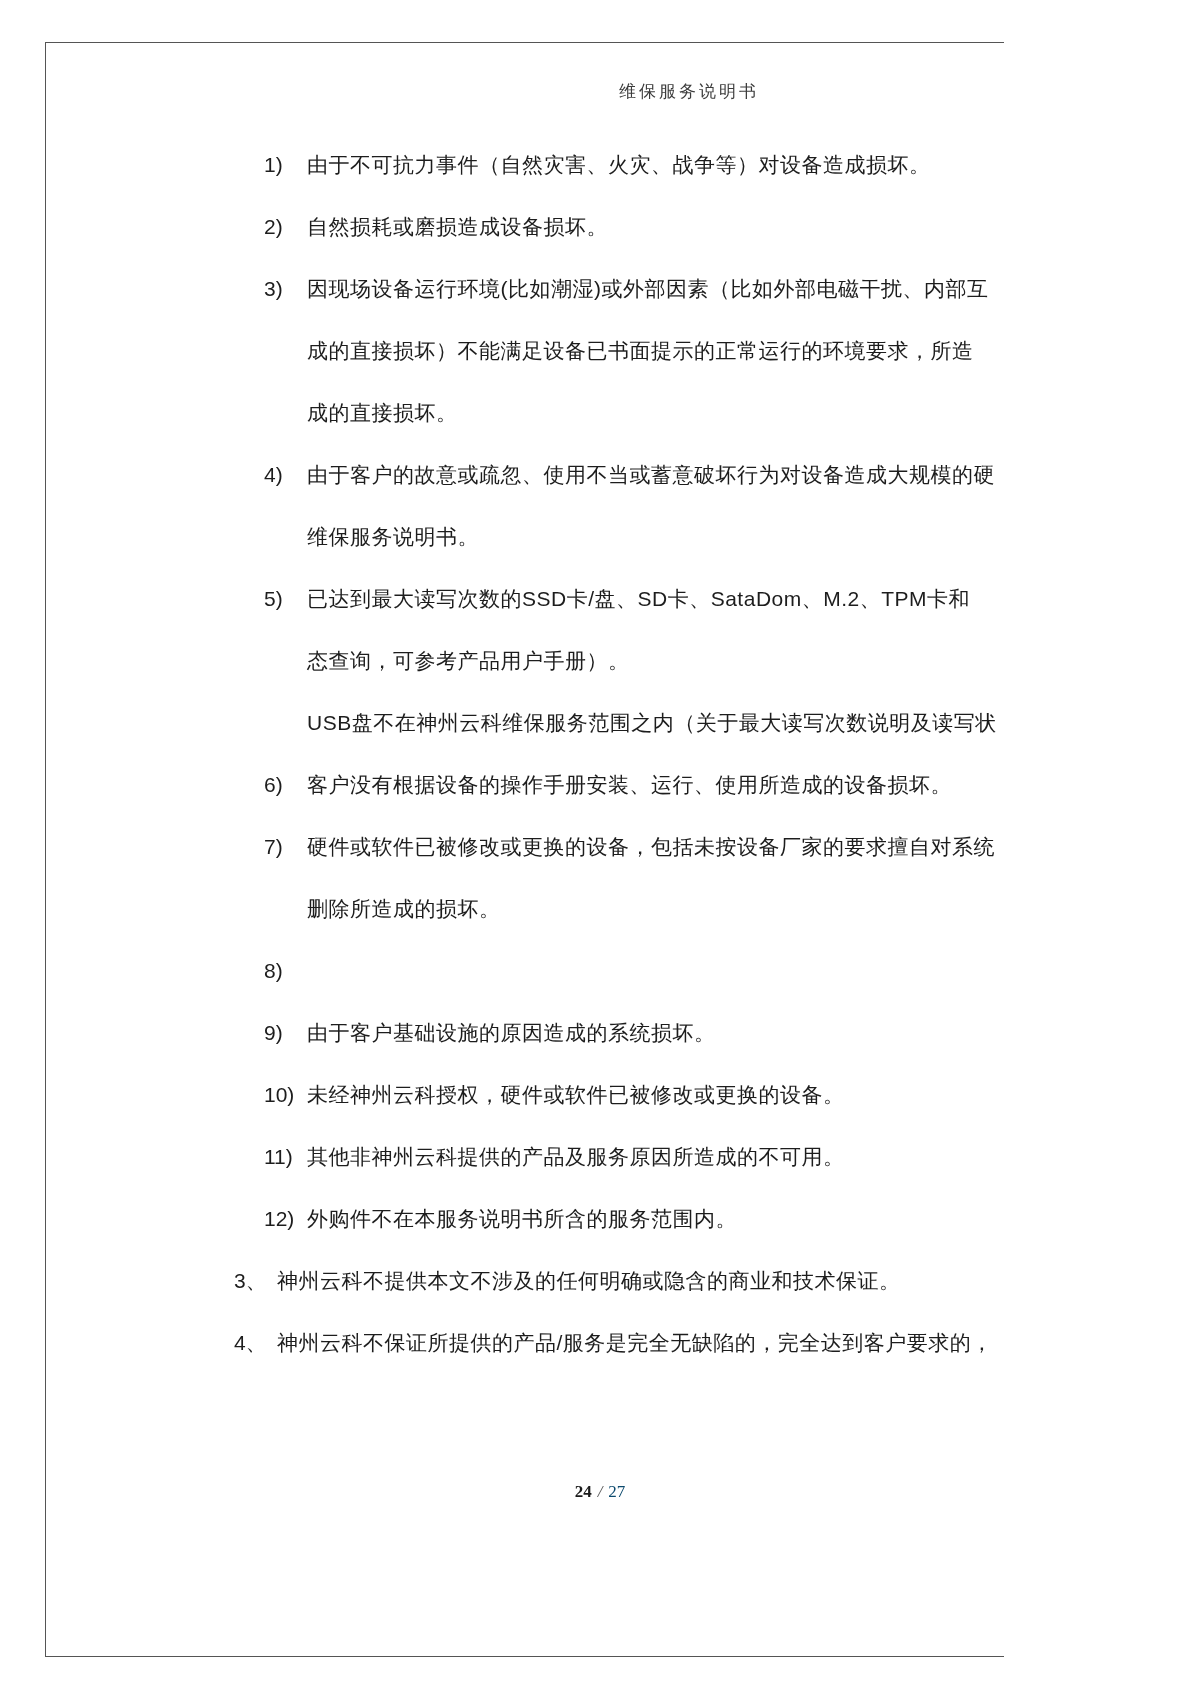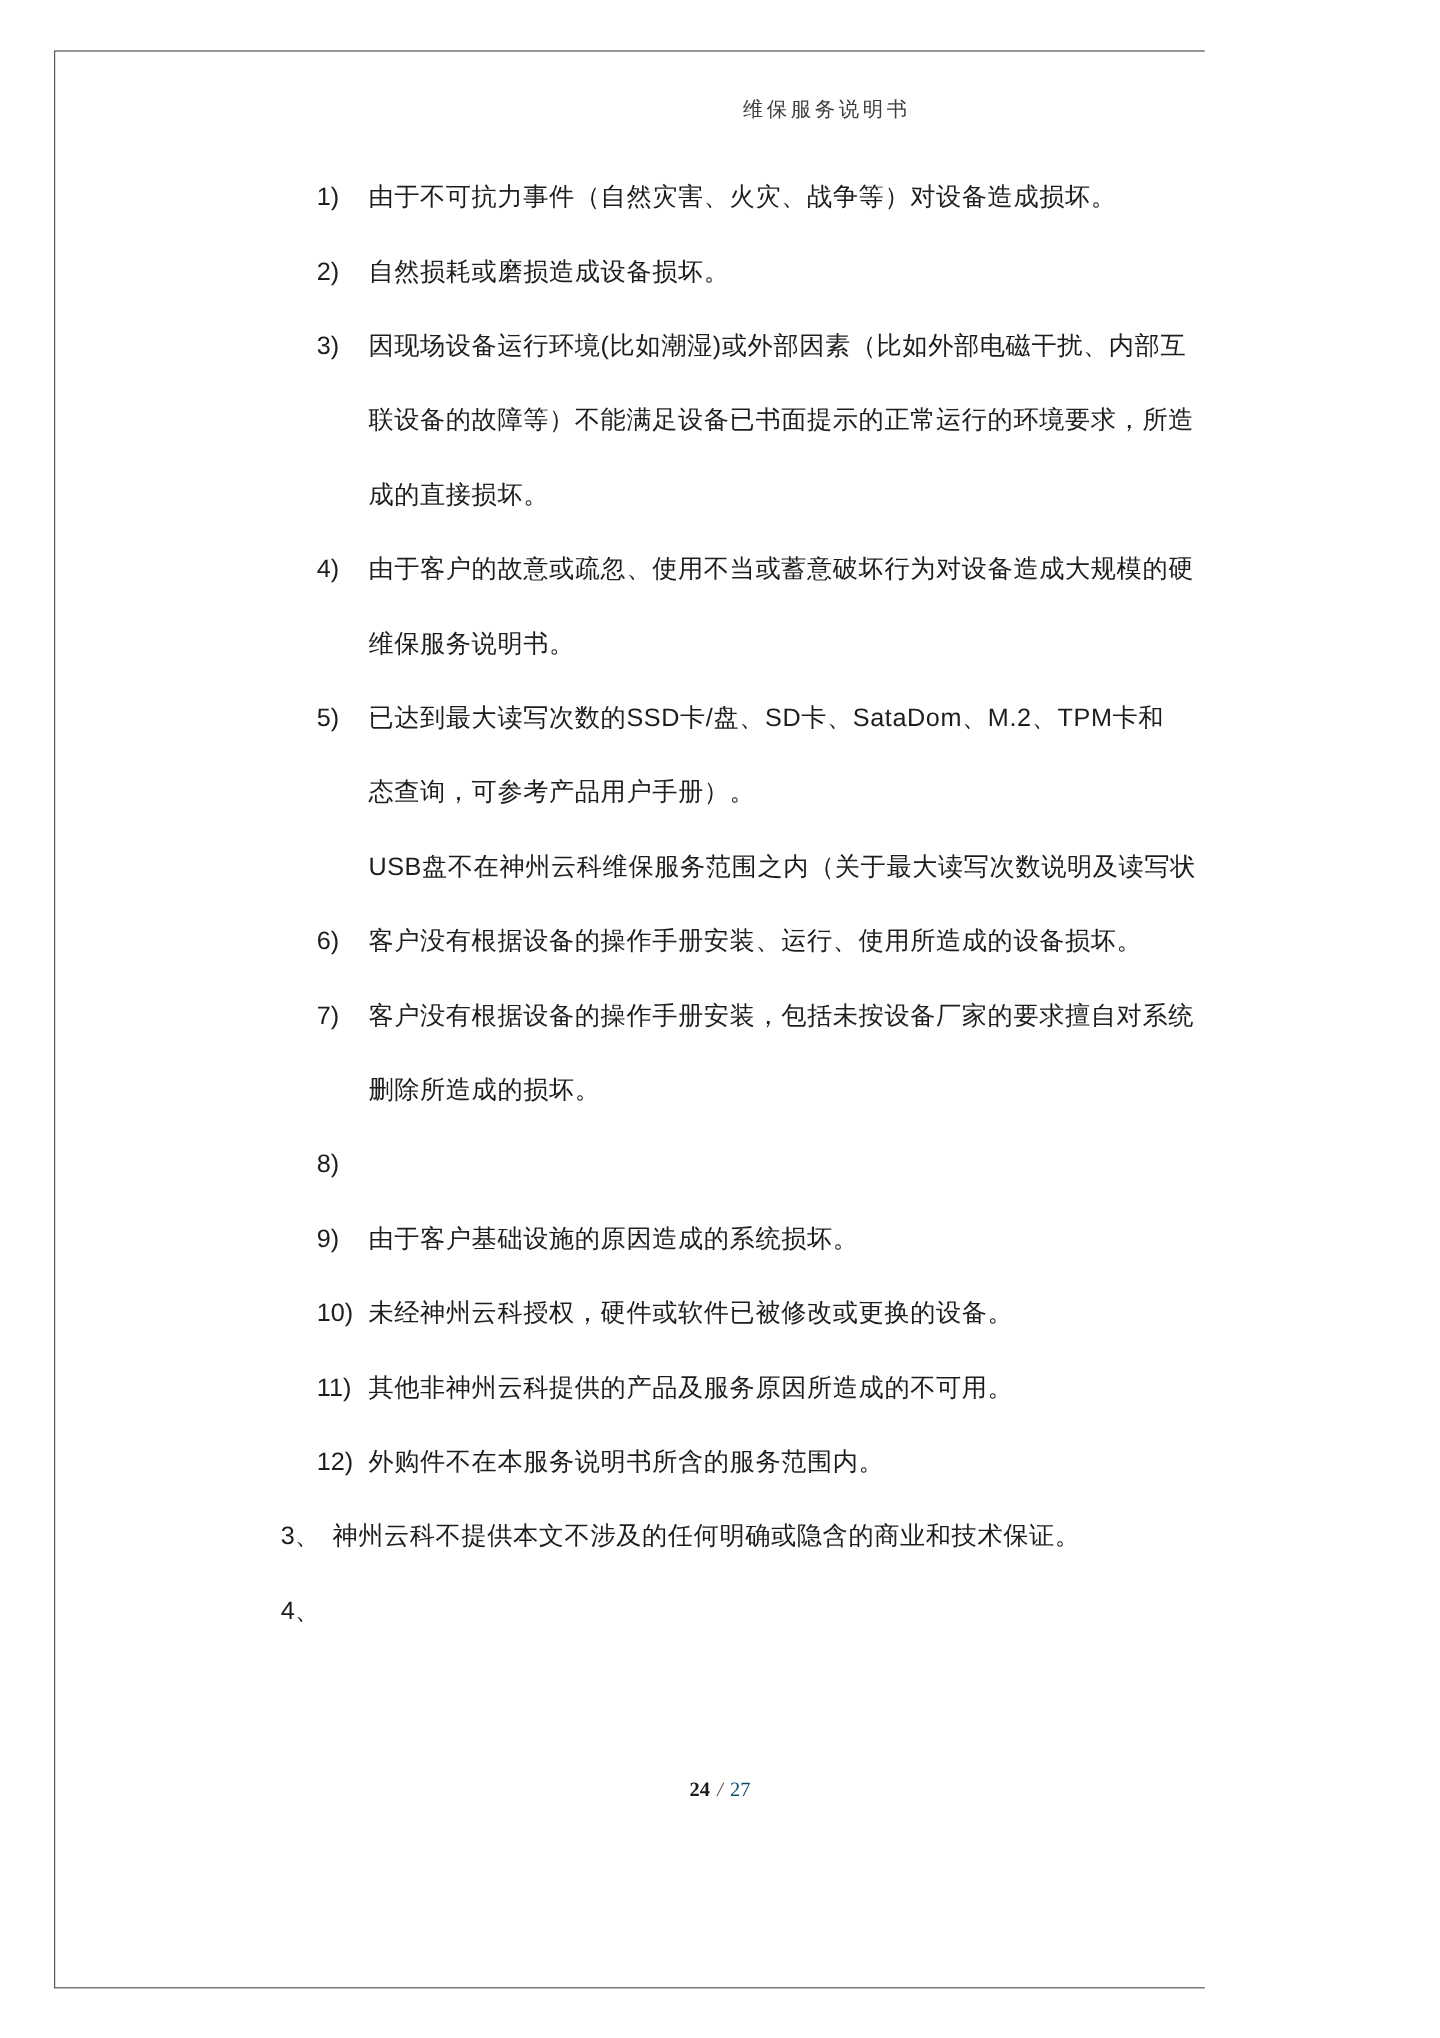--- a/index.html
+++ b/index.html
@@ -106,21 +106,21 @@
       <span class="num">2)</span>
       <div class="body">
         <div class="line">自然损耗或磨损造成设备损坏。</div>
       </div>
     </div>
 
     <div class="item sub-item">
       <span class="num">3)</span>
       <div class="body">
         <div class="line">因现场设备运行环境(比如潮湿)或外部因素（比如外部电磁干扰、内部互</div>
-        <div class="line">联设备的故障等）不能满足设备已书面提示的正常运行的环境要求，所造</div>
+        <div class="line">成的直接损坏）不能满足设备已书面提示的正常运行的环境要求，所造</div>
         <div class="line">成的直接损坏。</div>
       </div>
     </div>
 
     <div class="item sub-item">
       <span class="num">4)</span>
       <div class="body">
         <div class="line">由于客户的故意或疏忽、使用不当或蓄意破坏行为对设备造成大规模的硬</div>
         <div class="line">维保服务说明书。</div>
       </div>
@@ -138,21 +138,21 @@
     <div class="item sub-item">
       <span class="num">6)</span>
       <div class="body">
         <div class="line">客户没有根据设备的操作手册安装、运行、使用所造成的设备损坏。</div>
       </div>
     </div>
 
     <div class="item sub-item">
       <span class="num">7)</span>
       <div class="body">
-        <div class="line">客户没有根据设备的操作手册安装，包括未按设备厂家的要求擅自对系统</div>
+        <div class="line">硬件或软件已被修改或更换的设备，包括未按设备厂家的要求擅自对系统</div>
         <div class="line">删除所造成的损坏。</div>
       </div>
     </div>
 
     <div class="item sub-item">
       <span class="num">8)</span>
     </div>
 
     <div class="item sub-item">
       <span class="num">9)</span>
@@ -184,20 +184,23 @@
 
     <div class="item main-item">
       <span class="num">3、</span>
       <div class="body">
         <div class="line">神州云科不提供本文不涉及的任何明确或隐含的商业和技术保证。</div>
       </div>
     </div>
 
     <div class="item main-item">
       <span class="num">4、</span>
+      <div class="body">
+        <div class="line">神州云科不保证所提供的产品/服务是完全无缺陷的，完全达到客户要求的，</div>
+      </div>
     </div>
 
   </div>
 
   <div class="doc-footer">
     <span class="pg-current">24</span><span class="pg-sep">/</span><span class="pg-total">27</span>
   </div>
 </div>
 
 </body></html>

